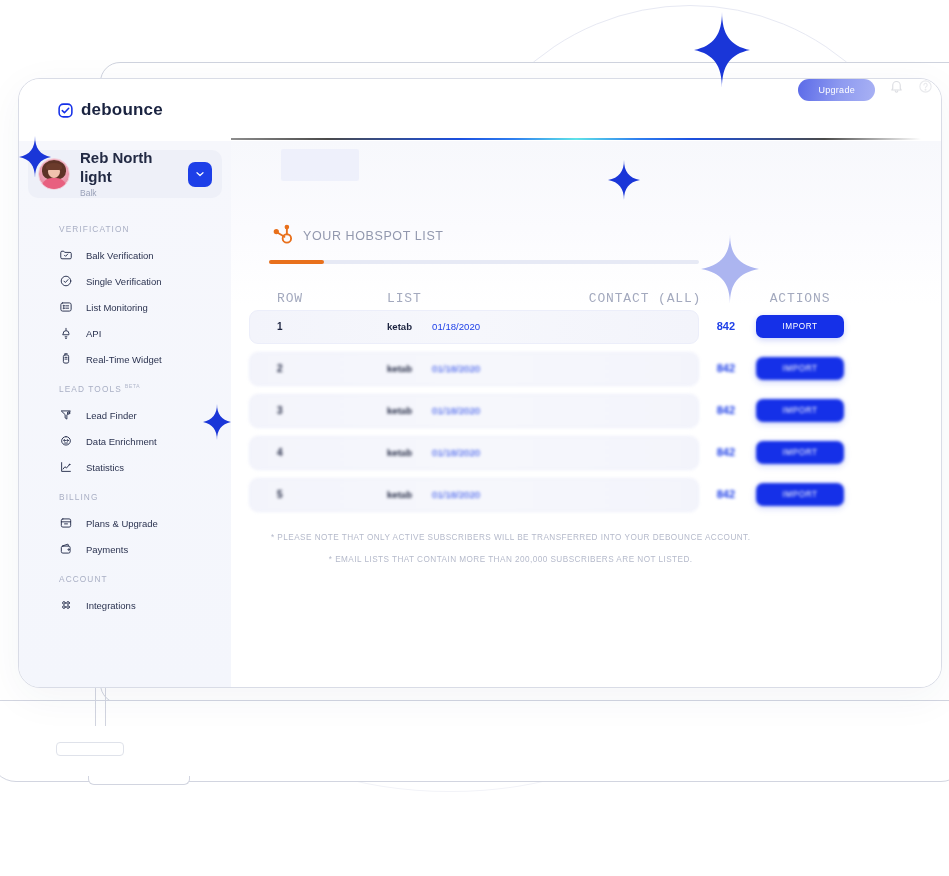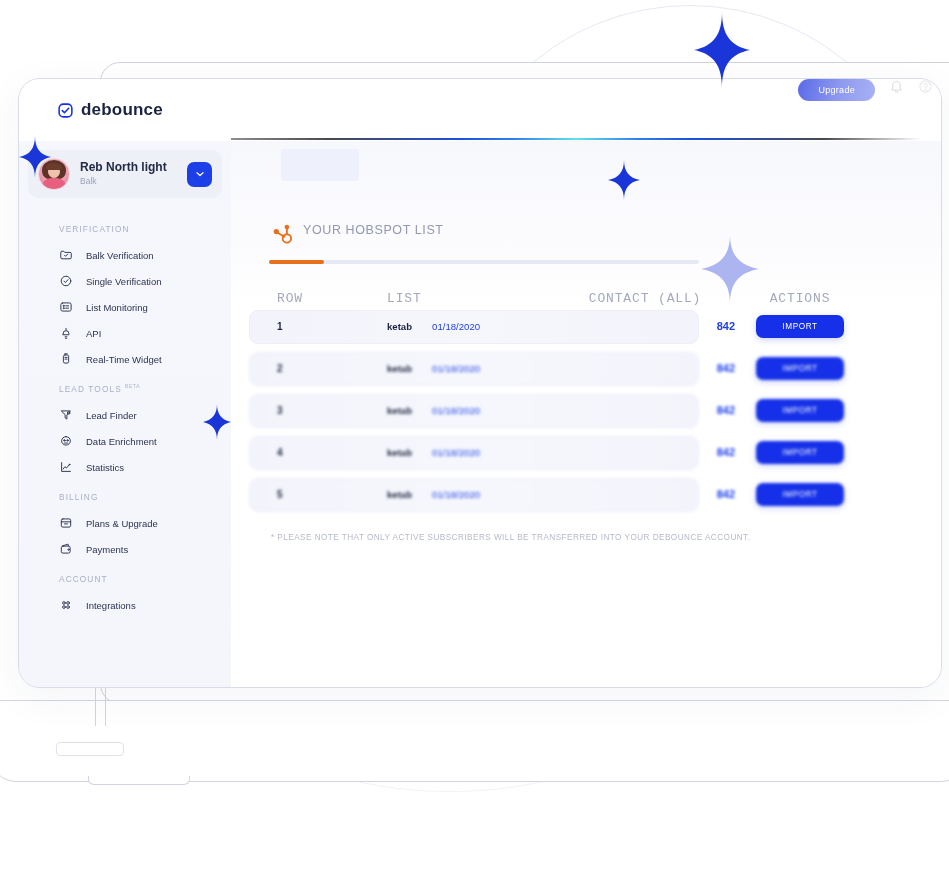--- a/index.html
+++ b/index.html
@@ -89,21 +89,21 @@
   }
   .avatar{
     width:30px;height:30px;border-radius:50%;flex:none;overflow:hidden;position:relative;
     background:radial-gradient(circle at 50% 34%,#f6c0cb 0%,#eda6b8 45%,#e2788f 100%);
     border:1px solid #f2d3dd;
   }
   .avatar .hair{position:absolute;left:3px;top:1px;width:24px;height:20px;border-radius:50% 50% 42% 42%;background:#5d3326;}
   .avatar .face{position:absolute;left:9px;top:6px;width:12px;height:13px;border-radius:50%;background:#f0c3ae;}
   .avatar .hairf{position:absolute;left:7px;top:4px;width:16px;height:7px;border-radius:50% 50% 30% 30%;background:#6b3b2b;}
   .avatar .body{position:absolute;left:2px;bottom:0;width:26px;height:11px;border-radius:12px 12px 0 0;background:#e8607f;}
-  .pname{font-size:12px;font-weight:700;color:#222a44;line-height:1.25;}
+  .pname{font-size:15px;font-weight:700;color:#222a44;line-height:1.25;}
   .prole{font-size:8.5px;color:#9aa1b8;line-height:1.3;margin-top:1px;}
   .chev-btn{
     margin-left:auto;width:25px;height:25px;border-radius:7px;background:#1d3fe8;
     display:flex;align-items:center;justify-content:center;cursor:pointer;border:none;
   }
   .nav{padding:14px 0 0 0;}
   .nav-sec{
     font-size:8.3px;letter-spacing:1.1px;color:#a9afc4;padding:12px 0 8px 40px;
     position:relative;
   }
@@ -116,21 +116,21 @@
   .nav-item .ic{width:14px;height:14px;flex:none;color:#2b3350;}
   .nav-item .lbl{font-size:9.5px;color:#2b3350;}
 
   
   .content{
     position:absolute;left:212px;top:62px;right:0;bottom:0;
     background:linear-gradient(180deg,#f7f8fc 0%,#fbfbfe 16%,#ffffff 30%);
   }
   .faint-block{position:absolute;left:50px;top:8px;width:78px;height:32px;background:#eceefa;opacity:.85;border-radius:2px;}
 
-  .page-head{position:absolute;left:38px;top:82px;display:flex;align-items:flex-start;gap:8px;}
+  .page-head{position:absolute;left:38px;top:82px;display:flex;align-items:center;gap:8px;}
   .hubspot-ic{width:26px;height:26px;flex:none;}
   .page-title{font-size:12.5px;letter-spacing:.6px;color:#9298ae;}
   .underline{position:absolute;left:38px;top:119px;width:430px;height:4px;border-radius:3px;background:#e6e9f5;}
   .underline i{position:absolute;left:0;top:0;width:55px;height:4px;border-radius:3px;background:#e8701c;}
 
   .table{position:absolute;left:18px;top:145px;right:10px;}
   .thead{display:flex;align-items:center;height:24px;padding:0 0 0 0;}
   .th{font-size:13px;letter-spacing:.85px;color:#a3a9be;font-family:Liberation Mono, monospace;}
   .c-row{width:110px;text-align:left;padding-left:28px;}
   .c-list{width:168px;text-align:left;}
@@ -388,20 +388,21 @@
               <div class="cell c-row">5</div>
               <div class="cell c-list">ketab<span class="date">01/18/2020</span></div>
               <div class="cell c-contact">842</div>
               <div class="cell c-actions"><button class="import-btn">IMPORT</button></div>
             </div>
           </div>
       </div>
 
       <div class="notes" id="notes">
           <div class="note">* PLEASE NOTE THAT ONLY ACTIVE SUBSCRIBERS WILL BE TRANSFERRED INTO YOUR DEBOUNCE ACCOUNT.</div>
+          <div class="note">* EMAIL LISTS THAT CONTAIN MORE THAN 200,000 SUBSCRIBERS ARE NOT LISTED.</div>
         </div>
     </div>
   </div>
 
   <div class="spark" style="left:694px;top:12px;">
     <svg width="56" height="76" viewBox="0 0 56 76">
         <path d="M28 0C28 22 36 34 56 38 36 42 28 54 28 76 28 54 20 42 0 38 20 34 28 22 28 0Z" fill="#1a36d8"></path>
       </svg>
   </div>
   <div class="spark" style="left:19px;top:136px;">

